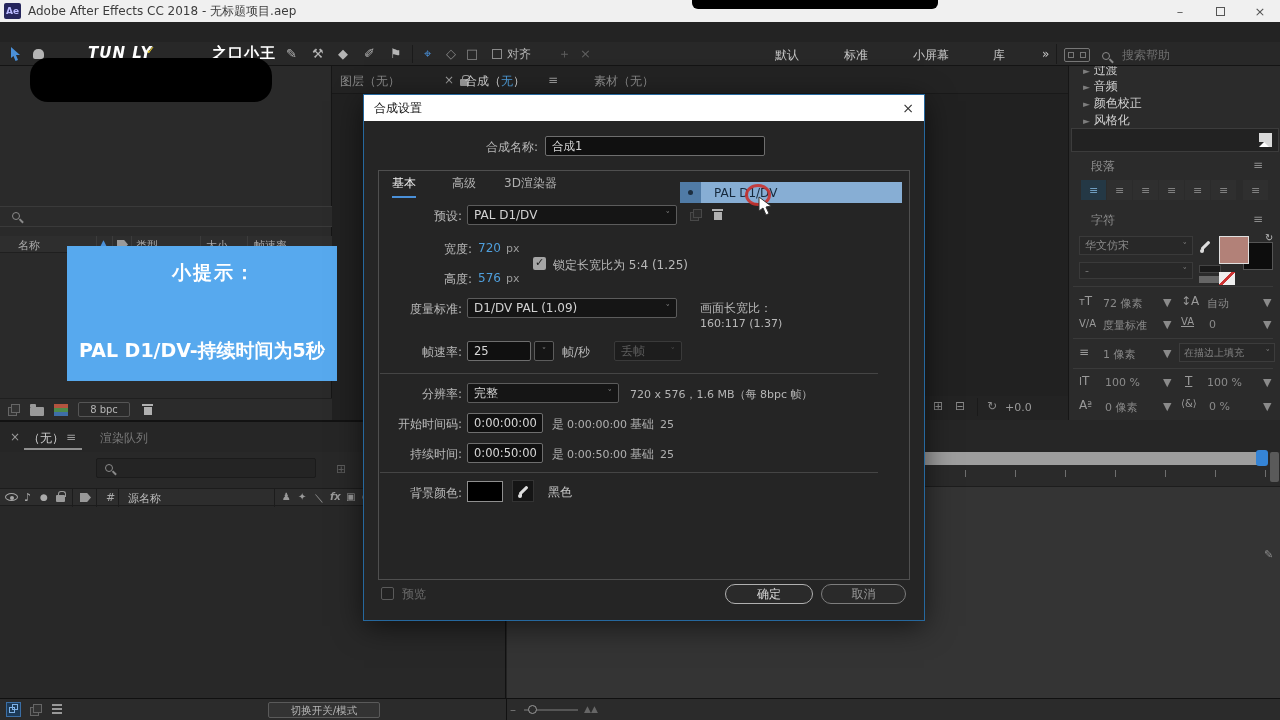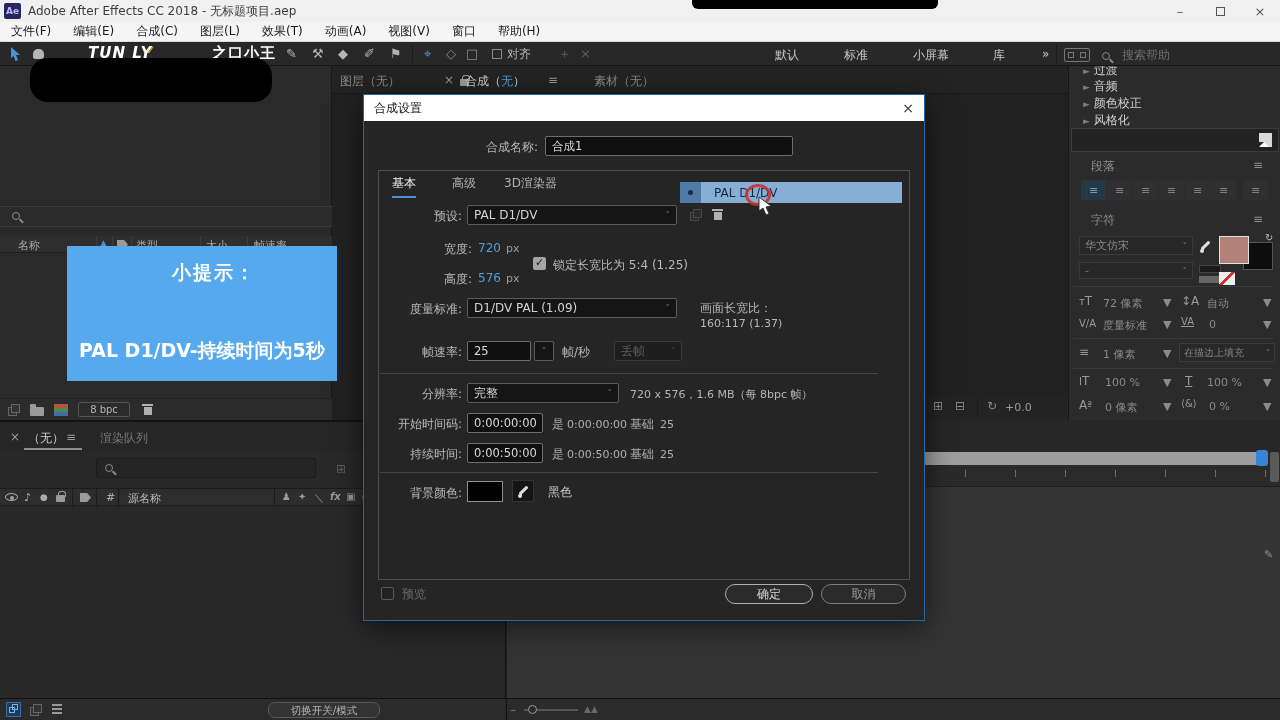--- a/index.html
+++ b/index.html
@@ -103,31 +103,20 @@
     <span class="win-title">Adobe After Effects CC 2018 - 无标题项目.aep</span>
     <div class="win-controls">
       <span class="wc">–</span>
       <span class="wc wc-max">
           <i></i>
         </span>
       <span class="wc">×</span>
     </div>
   </div>
 
-  <div class="abs menubar">
-    <span>文件(F)</span>
-    <span>编辑(E)</span>
-    <span>合成(C)</span>
-    <span>图层(L)</span>
-    <span>效果(T)</span>
-    <span>动画(A)</span>
-    <span>视图(V)</span>
-    <span>窗口</span>
-    <span>帮助(H)</span>
-  </div>
 
   <div class="abs toolbar">
     <svg class="abs" style="left:9px;top:4px" width="13" height="16">
       <path d="M2,1 L11,9 L7,9 L9,14 L6.5,15 L4.5,10 L2,12 Z" fill="#4a90d9"></path>
       </svg>
     <span class="icon-hand"></span>
     <span class="wm" style="left:88px">TUN LY</span>
     <span class="wm-tick">✓</span>
     <span class="wm" style="left:212px;font-style:normal">之口小王</span>
     <span class="tool" style="left:286px">✎</span>
@@ -256,21 +245,21 @@
   <span class="tick" style="left:1215px"></span>
   <span class="tick" style="left:1265px"></span>
 
   <div class="abs" style="left:0;top:698px;width:1280px;height:22px;background:#2b2b2b;border-top:1px solid #101010">
     <span class="abs" style="left:6px;top:3px;width:15px;height:15px;background:#1d3a57;border:1px solid #3a6ea5">
       <i style="position:absolute;left:2px;top:4px;width:6px;height:6px;border:1px solid #7fb2e6"></i>
       <i style="position:absolute;left:5px;top:1px;width:6px;height:6px;border:1px solid #7fb2e6"></i>
     </span>
     <span class="idup" style="position:absolute;left:30px;top:5px"></span>
     <span class="abs" style="left:52px;top:5px;width:10px;height:2px;background:#999;box-shadow:0 4px 0 #999,0 8px 0 #999"></span>
-    <span class="abs" style="left:268px;top:3px;width:112px;height:16px;border:1px solid #5a5a5a;border-radius:7px;background:#333;color:#b5b5b5;font-size:10.5px;text-align:center;line-height:14px">切换开关/模式</span>
+    <span class="abs" style="left:268px;top:3px;width:112px;height:16px;border:1px solid #5a5a5a;border-radius:2px;background:#333;color:#b5b5b5;font-size:10.5px;text-align:center;line-height:14px">切换开关/模式</span>
     <span class="abs" style="left:510px;top:4px;color:#777">–</span>
     <span class="abs" style="left:524px;top:10px;width:54px;height:2px;background:#555"></span>
     <span class="abs" style="left:528px;top:6px;width:9px;height:9px;border:1.5px solid #999;border-radius:50%;background:#2b2b2b"></span>
     <span class="abs" style="left:584px;top:5px;color:#666;font-size:9px">▲▲</span>
     <span class="abs" style="left:506px;top:0;width:1px;height:22px;background:#111"></span>
   </div>
 
   <div class="abs" style="left:1068px;top:66px;width:212px;height:354px;background:#2b2b2b;border-left:1px solid #161616;overflow:hidden">
 
     <div class="abs" style="left:14px;top:-4px;color:#d0d0d0"><span class="chev">►</span> <span>过渡</span></div>
@@ -352,21 +341,21 @@
     <div class="t1">小提示：</div>
     <div class="t3">PAL D1/DV-持续时间为5秒</div>
   </div>
 
   <div id="dialog">
     <div class="dtitle">
       <span>合成设置</span>
       <span class="dclose">×</span>
     </div>
     <span class="dlabel" style="left:76px;top:44px">合成名称:</span>
-    <div class="tin" style="position:absolute;left:181px;top:41px;width:248px;height:20px">
+    <div class="tin" style="position:absolute;left:181px;top:41px;width:220px;height:20px">
         <span>合成1</span>
       </div>
 
     <div class="secbox"></div>
     <span class="dtab" style="left:28px;color:#eee;border-bottom:2px solid #4a90d9;padding-bottom:4px">基本</span>
     <span class="dtab" style="left:88px">高级</span>
     <span class="dtab" style="left:140px">3D渲染器</span>
 
     <span class="dlabel" style="left:0;top:113px">预设:</span>
     <div class="dd" style="position:absolute;left:103px;top:110px;width:210px;height:20px">

